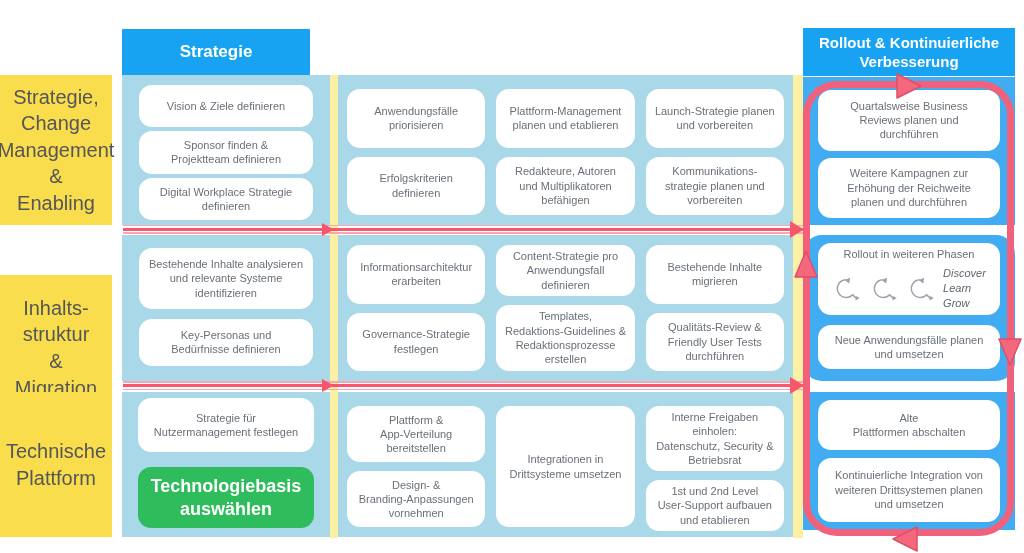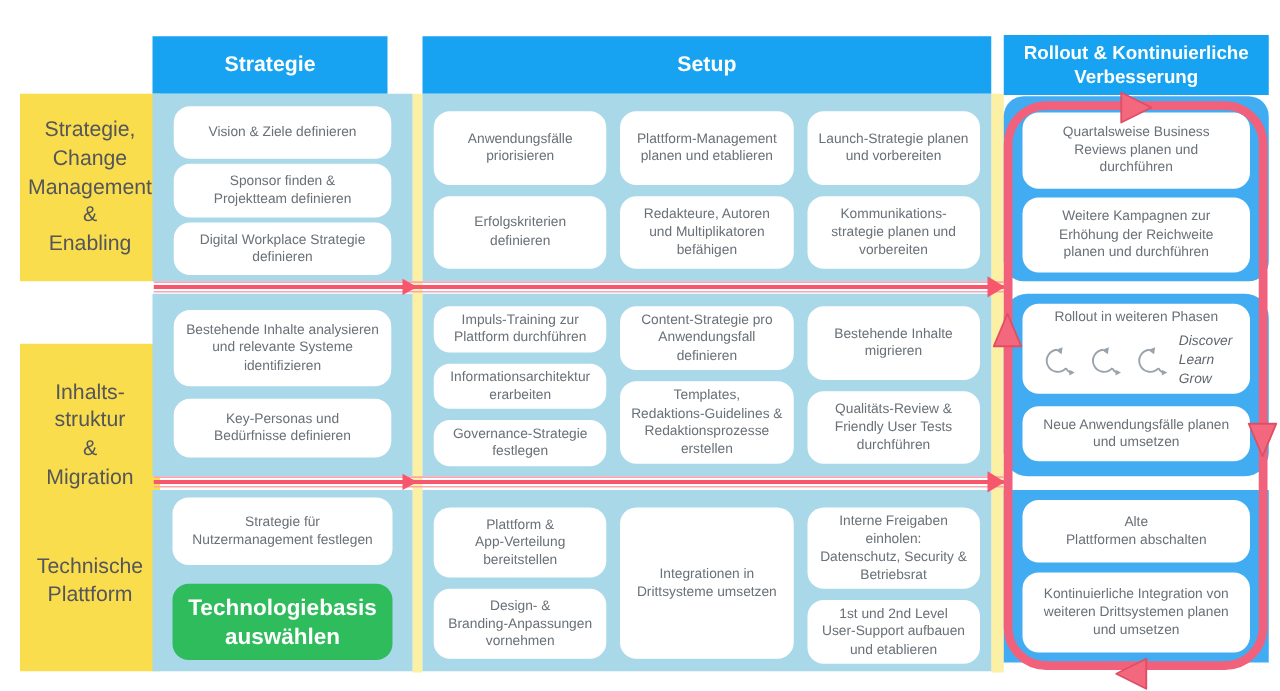--- a/index.html
+++ b/index.html
@@ -10,37 +10,37 @@
   .strip{position:absolute;top:75px;height:463px;background:var(--strip_yellow,#fbf0a4);}
   .hdr{
     position:absolute;top:29px;height:46px;background:var(--header_blue,#17a3f1);
     color:#fff;font-weight:bold;font-size:17px;display:flex;align-items:center;
     justify-content:center;text-align:center;white-space:pre-line;
   }
   .h1{left:122px;width:188px;}
   .h2{left:338px;width:455px;}
   .h3{left:803px;width:212px;font-size:15px;line-height:1.3;top:28px;height:48px;}
   .rlabel{
-    position:absolute;left:16px;width:112px;background:var(--label_yellow,#fadd4c);
-    color:var(--label_text,#54565a);font-size:17px;line-height:1.33;display:flex;
+    position:absolute;left:0;width:112px;background:var(--label_yellow,#fadd4c);
+    color:var(--label_text,#54565a);font-size:20px;line-height:1.33;display:flex;
     align-items:center;justify-content:center;text-align:center;white-space:pre-line;
   }
   .rl1{top:75px;height:150px;}
   .rl2{top:235px;height:146px;margin-top:40px;}
   .rl3{top:392px;height:145px;}
   .cell{position:absolute;display:flex;flex-direction:column;box-sizing:border-box;}
   .c1,.c2{background:var(--cell_blue,#a9d8e8);}
   .c3{background:var(--rollout_blue,#41acf2);}
   .c1{left:122px;width:208px;}
   .c2{left:338px;width:455px;}
   .c3{left:803px;width:212px;}
   .r1{top:75px;height:150px;}
   .r2{top:235px;height:146px;}
   .r3{top:392px;height:145px;}
-  .c3.r1{top:77px;height:148px;border-radius:16px;}
+  .c3.r1{top:77px;height:148px;}
   .c3.r3{height:138px;}
   .c1.r1{padding:10px 17px 5px;gap:4px;}
   .c1.r2{padding:13px 17px 15px;gap:10px;}
   .c1.r3{padding:6px 16px 9px;gap:15px;}
   .c2.grid{flex-direction:row;gap:11px;padding:14px 9px 10px;}
   .c2.r2{padding:10px 9px;}
   .c3.r1{padding:13px 15px 7px;gap:7px;}
   .c3.r2{padding:8px 15px 12px;gap:10px;border-radius:19px;}
   .c3.r3{padding:8px 15px 8px;gap:8px;}
   .sub{flex:1;display:flex;flex-direction:column;gap:9px;}
@@ -75,21 +75,20 @@
 </style>
 </head>
 <body>
 
 <div class="canvas">
 
   <div class="strip" style="left:330px;width:8px;"></div>
   <div class="strip" style="left:793px;width:10px;"></div>
 
   <div class="hdr h1">Strategie</div>
-  <div class="hdr h2">Setup</div>
   <div class="hdr h3">Rollout &amp; Kontinuierliche
 Verbesserung</div>
 
   <div class="rlabel rl1">Strategie,
 Change
 Management
 &amp;
 Enabling</div>
   <div class="rlabel rl2">Inhalts-
 struktur
@@ -136,22 +135,20 @@
     <div class="sub">
       <div class="card">Launch-Strategie planen
 und vorbereiten</div>
       <div class="card">Kommunikations-
 strategie planen und
 vorbereiten</div>
     </div>
   </div>
   <div class="cell c2 r2 grid">
     <div class="sub">
-      <div class="card">Impuls-Training zur
-Plattform durchführen</div>
       <div class="card">Informationsarchitektur
 erarbeiten</div>
       <div class="card">Governance-Strategie
 festlegen</div>
     </div>
     <div class="sub">
       <div class="card">Content-Strategie pro
 Anwendungsfall
 definieren</div>
       <div class="card tall">Templates,

